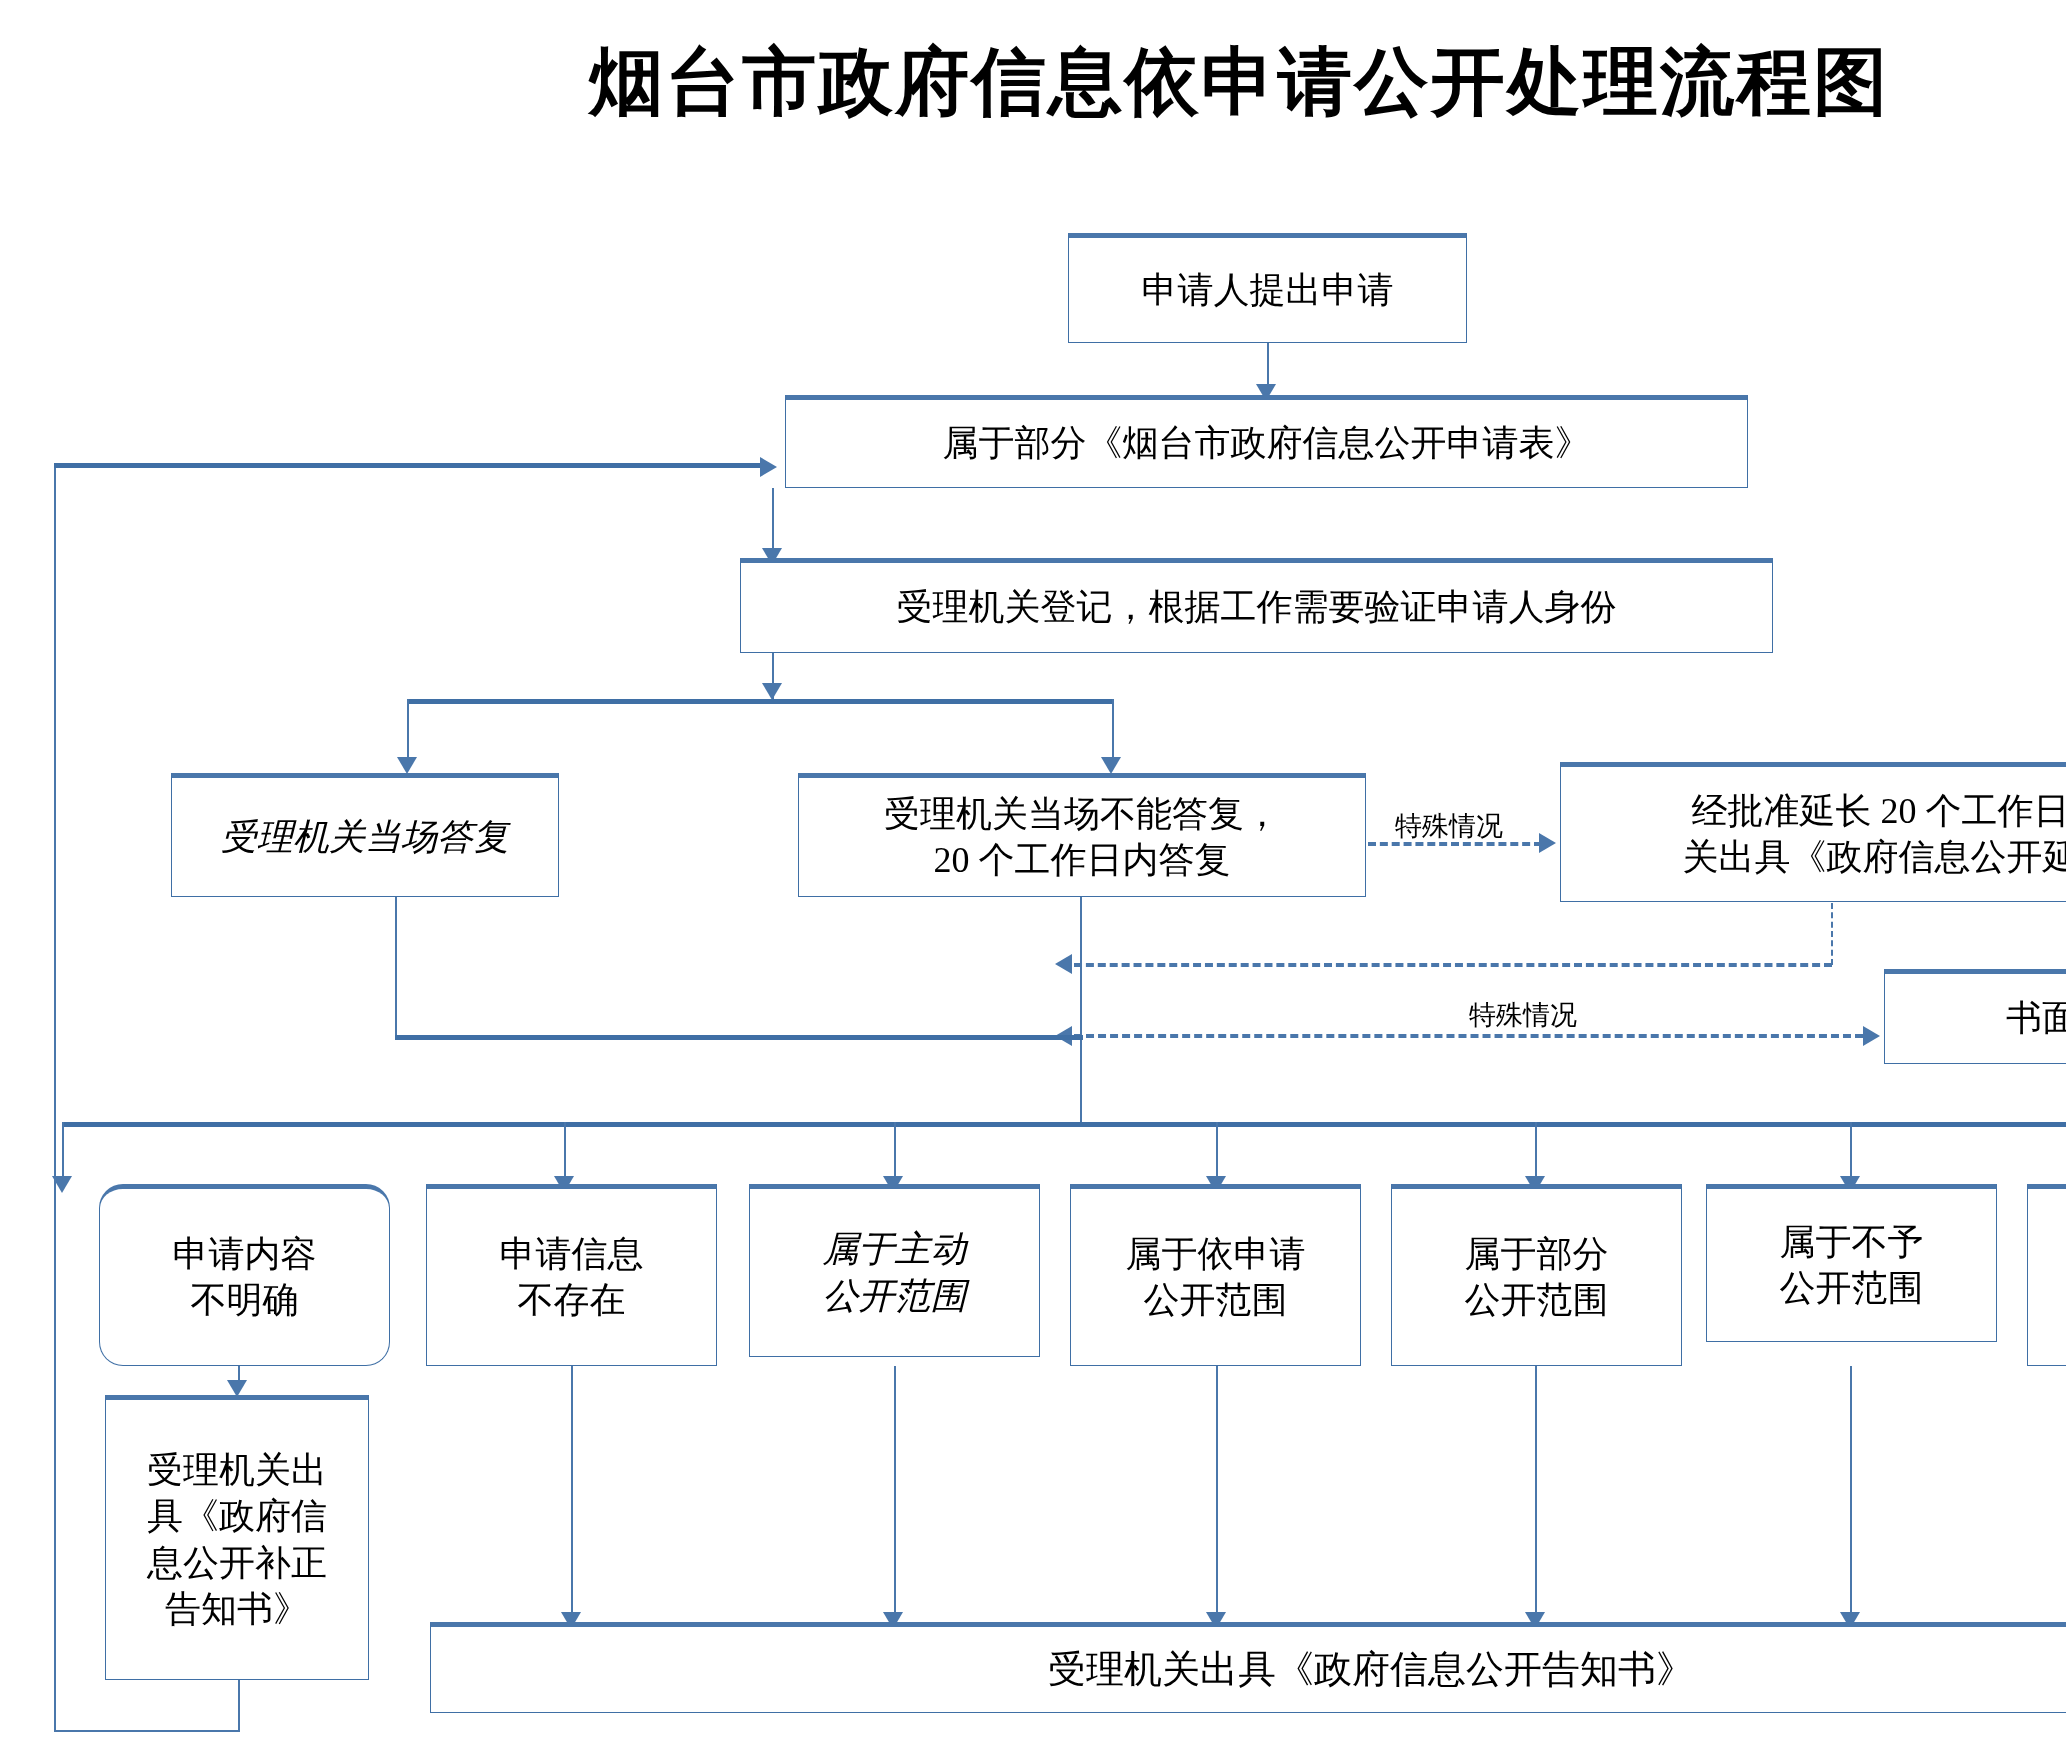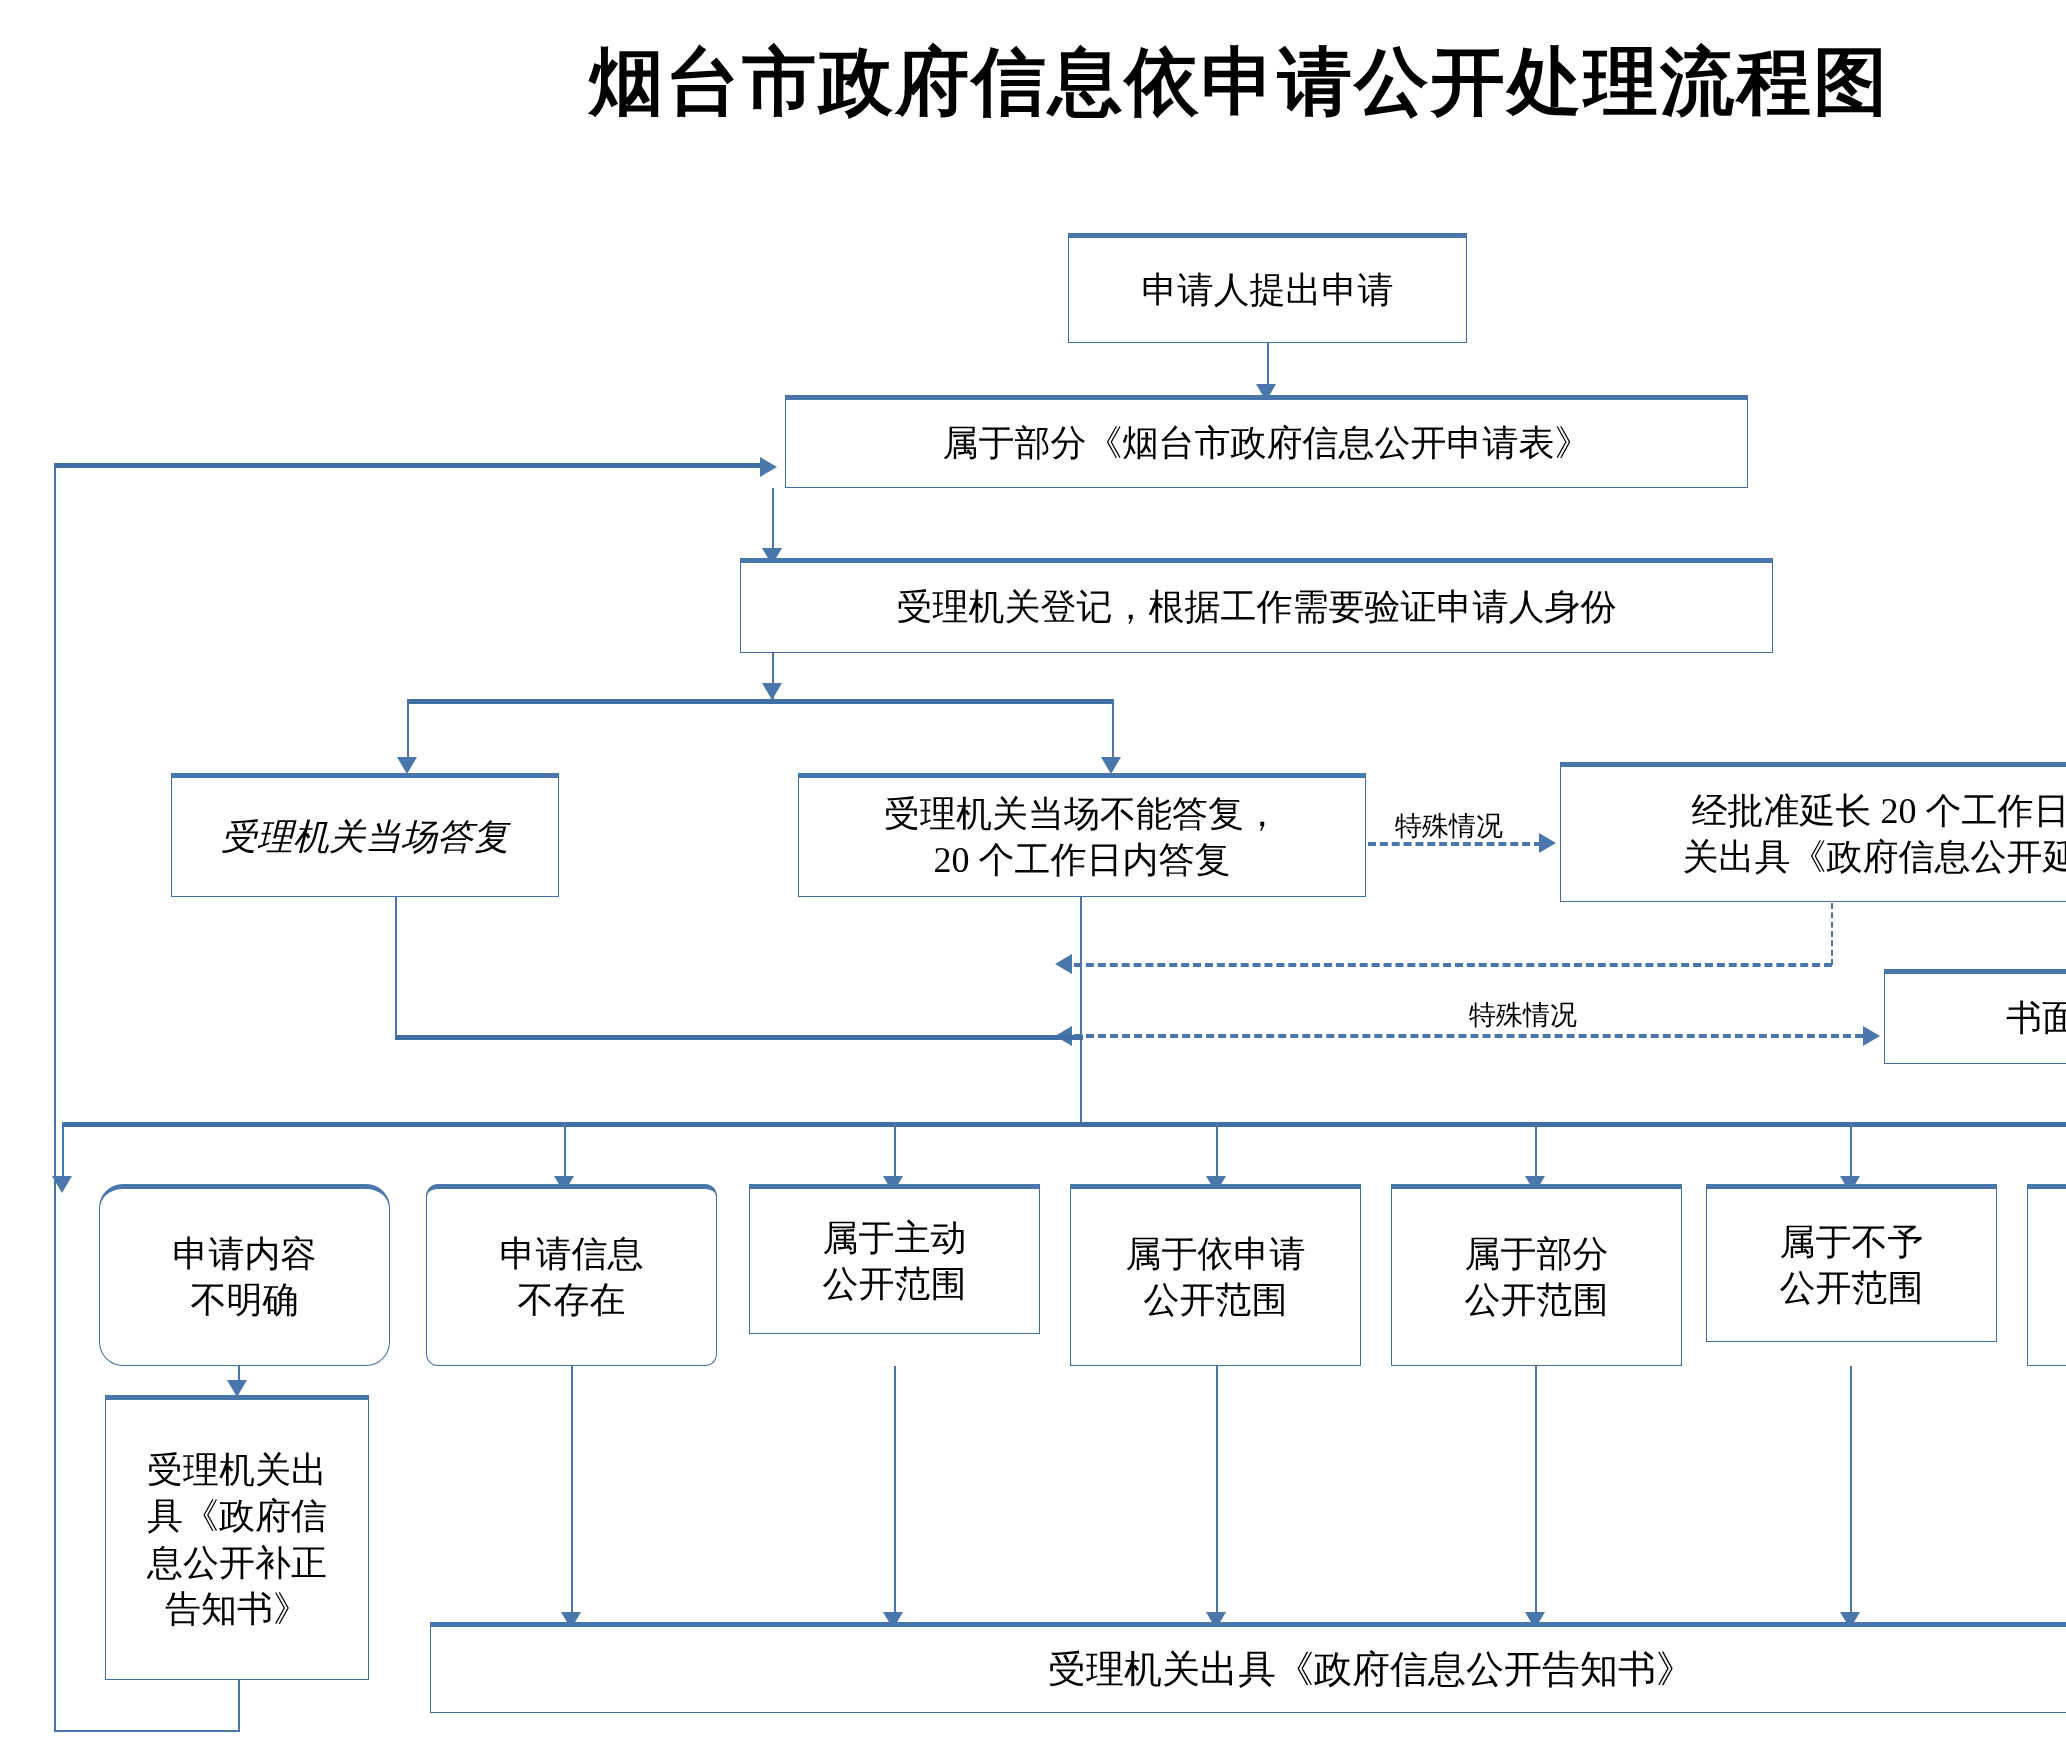--- a/index.html
+++ b/index.html
@@ -168,25 +168,25 @@
   <div class="ln v" style="left:1535px;top:1122px;height:58px;"></div>
   <div class="ahd down" style="left:1525px;top:1176px;"></div>
 
   <div class="ln v" style="left:1850px;top:1122px;height:58px;"></div>
   <div class="ahd down" style="left:1840px;top:1176px;"></div>
 
   <div class="box" style="left:99px;top:1184px;width:291px;height:182px;border-radius:24px;">
     <span class="txt">申请内容
 不明确</span>
   </div>
-  <div class="box" style="left:426px;top:1184px;width:291px;height:182px;border-radius:12px;">
+  <div class="box" style="left:426px;top:1184px;width:291px;height:182px;">
     <span class="txt">申请信息
 不存在</span>
   </div>
-  <div class="box" style="left:749px;top:1184px;width:291px;height:150px;">
+  <div class="box" style="left:749px;top:1184px;width:291px;height:173px;font-style:italic;">
     <span class="txt">属于主动
 公开范围</span>
   </div>
   <div class="box" style="left:1070px;top:1184px;width:291px;height:182px;">
     <span class="txt">属于依申请
 公开范围</span>
   </div>
   <div class="box" style="left:1391px;top:1184px;width:291px;height:182px;">
     <span class="txt">属于部分
 公开范围</span>

